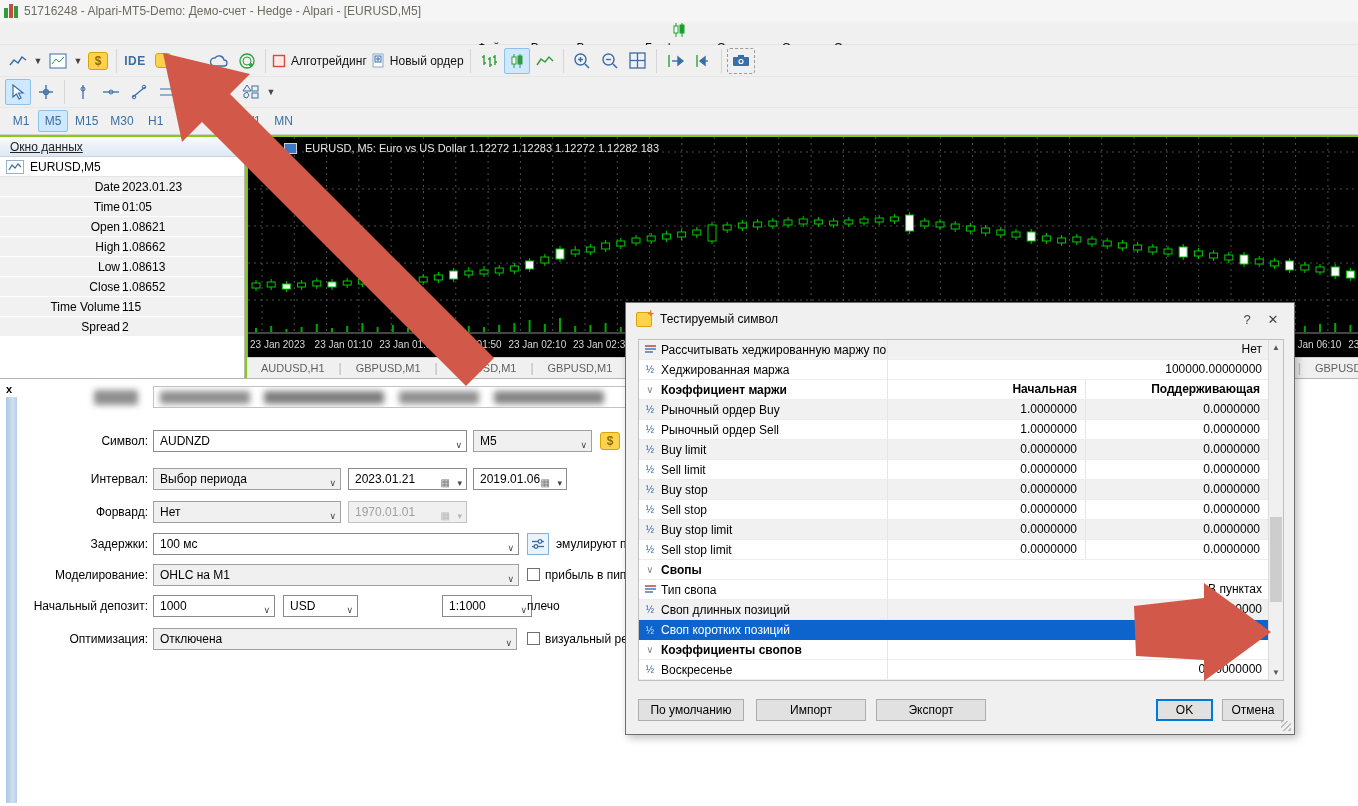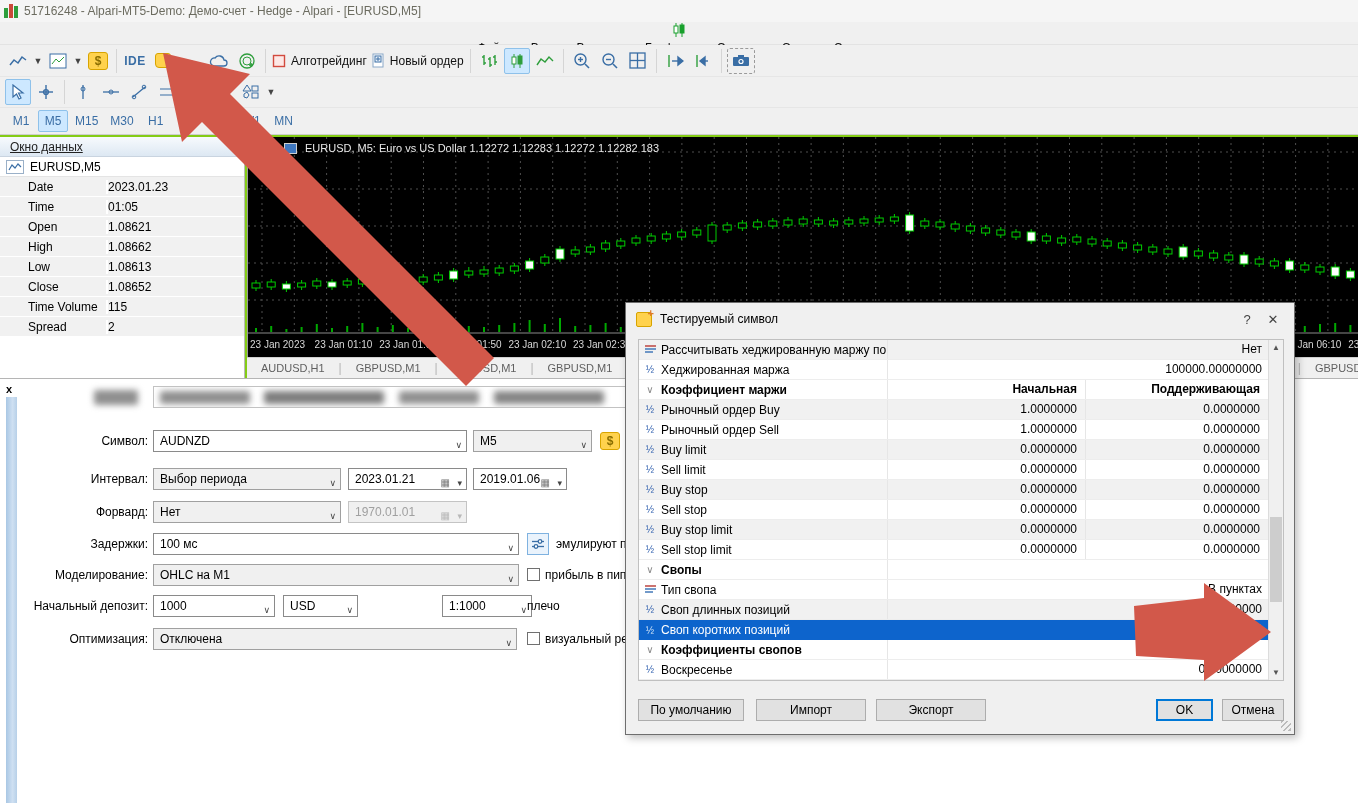--- a/index.html
+++ b/index.html
@@ -36,21 +36,21 @@
   .tf.sel { background:#cde8ff; border-color:#8ec1ea; }
 
   
   .datawindow { left:0; top:137px; width:245px; height:241px; background:#fff; border-right:1px solid #b9b9b9; }
   .dw-header { height:20px; background:linear-gradient(#f7fafd,#dde8f3); border-bottom:1px solid #c9d4e0; display:flex; align-items:center; padding:0 6px 0 10px; }
   .dw-header .t { flex:1; color:#222;text-decoration:underline; }
   .dw-close { color:#333; font-weight:bold; font-size:11px; }
   .dw-symrow { height:20px; display:flex; align-items:center; background:#fff; border-bottom:1px solid #e4e4e4; padding-left:6px; }
   .dw-symico { width:18px; height:14px; border:1px solid #9ab0c8; background:#fff; margin-right:6px; display:flex; align-items:center; justify-content:center; }
   .dw-row { height:20px; display:flex; align-items:center; border-bottom:1px solid #fff; background:#f1f1f1; }
-  .dw-row .lab { width:108px; padding-left:28px; border-right:2px solid #fff; }
+  .dw-row .lab { width:122px; padding-left:28px; border-right:2px solid #fff;text-align:right; }
   .dw-row .val { flex:1; text-align:left; padding-right:8px; }
 
   
   .chartwin { left:247px; top:137px; width:1111px; height:220px; background:#000; border-left:1px solid #9a9a9a; }
   .chart-header { position:absolute; left:36px; top:5px; color:#e8e8e8; font-size:11px; display:flex; align-items:center; }
   .chart-hico { width:13px; height:11px; background:#3f78c0; border:1px solid #cfcfcf; margin-right:8px; }
   .tabsrow { left:247px; top:357px; width:1111px; height:21px; background:#f0f0f0; display:flex; align-items:center; overflow:hidden; white-space:nowrap; border-top:1px solid #d0d0d0; }
   .ctab { color:#5f5f5f; font-size:11px; padding:0 14px; }
   .ctabsep { color:#b5b5b5; }
 

